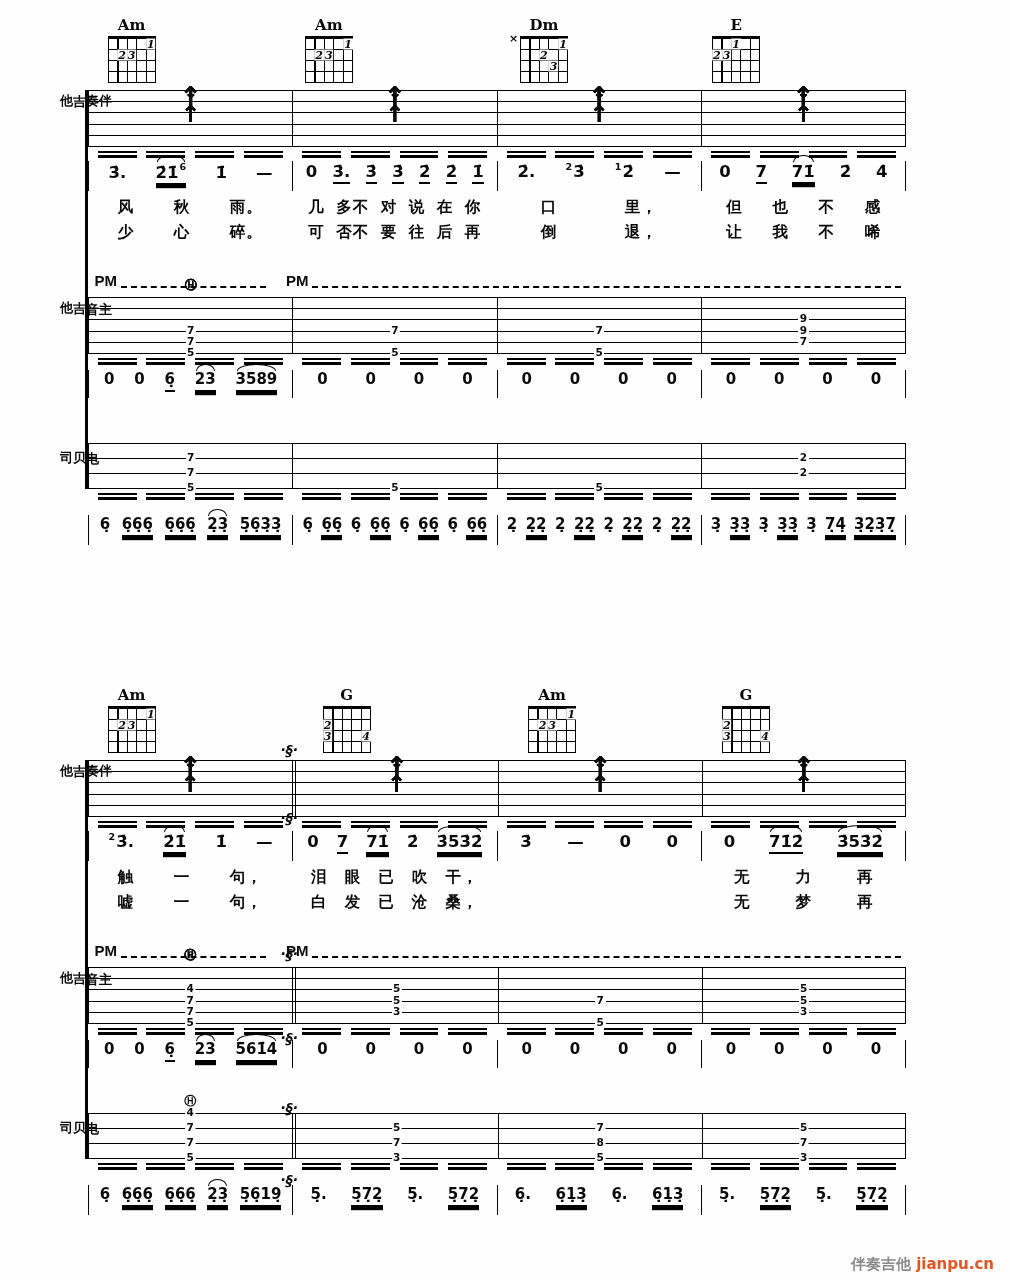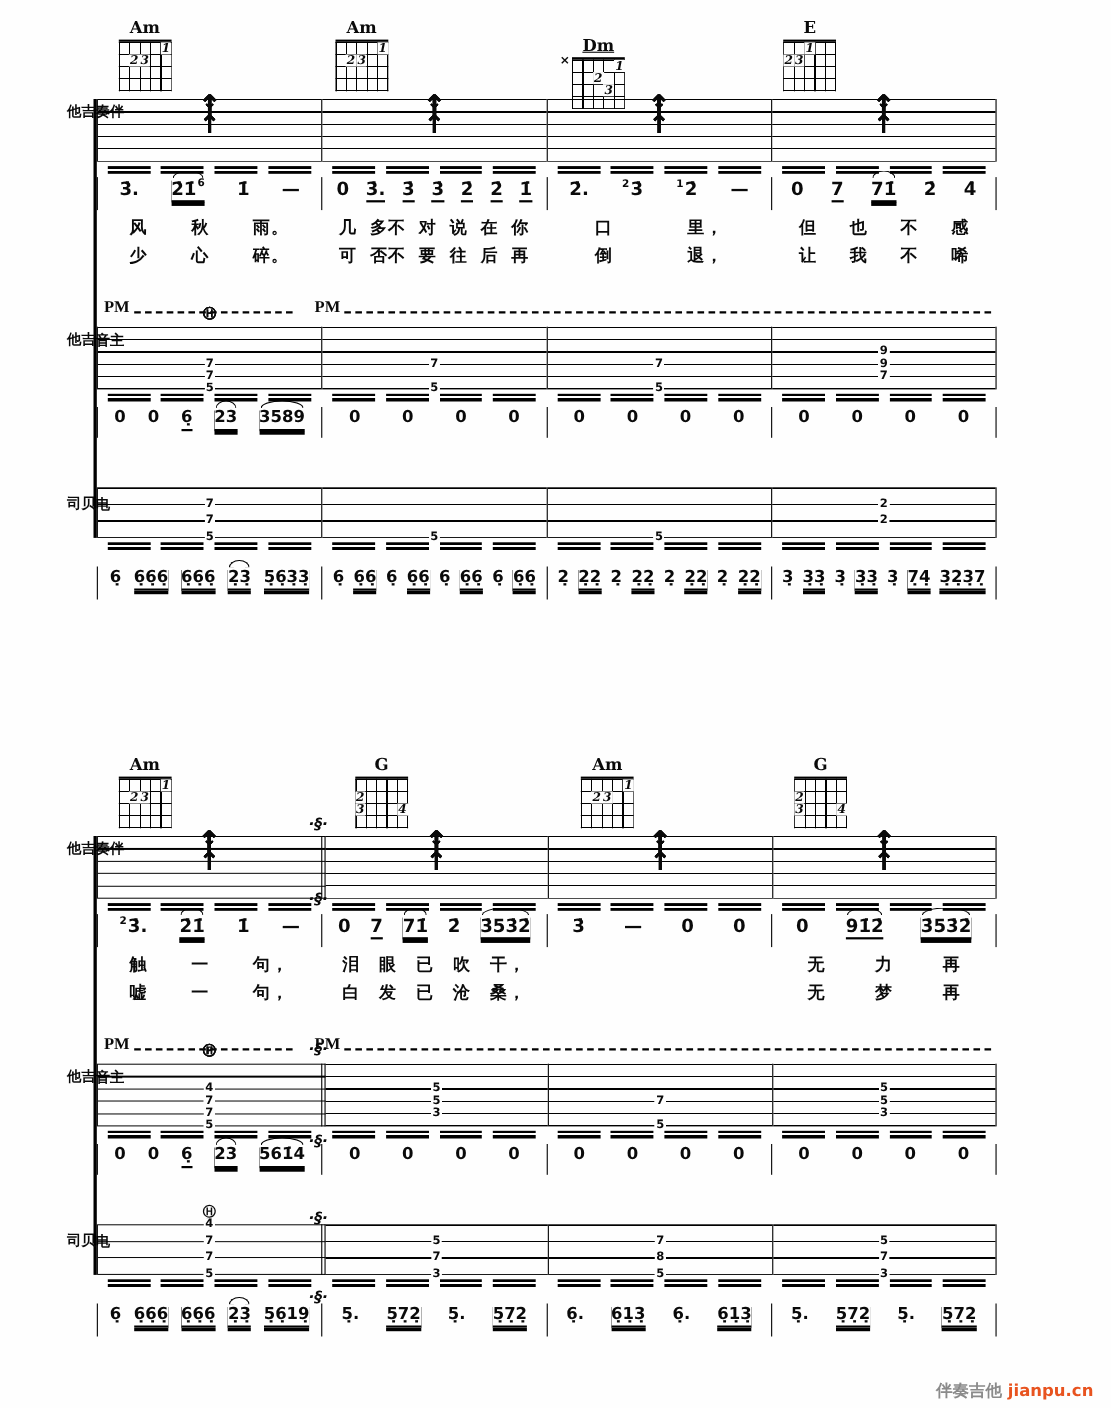--- a/index.html
+++ b/index.html
@@ -36,21 +36,21 @@
   .u1{border-bottom:2px solid #000}
   .u2{border-bottom:2px solid #000;box-shadow:0 3.2px 0 #000}
   .tie:before{content:"";position:absolute;left:1px;right:1px;top:-6.5px;height:6px;
       border:1.6px solid #000;border-bottom:none;border-radius:50% 50% 0 0/100% 100% 0 0}
   .pre{font-size:9.5px;vertical-align:7px;margin-right:1px}
   .post{font-size:9.5px;vertical-align:8px;margin-left:1px}
   
   .lyr .measure{border:none;display:flex;justify-content:space-around;padding:0 10px;
       font-size:15.5px;font-weight:600;letter-spacing:1px}
   
-  .pm{position:absolute;display:flex;align-items:center;font-family:Liberation Serif, serif;
+  .pm{position:absolute;display:flex;align-items:flex-end;font-family:Liberation Sans, sans-serif;
       font-size:15px;font-weight:bold;line-height:1}
   .pm .dash{flex:1;border-top:2.2px dashed #000;margin:7px 0 0 4px}
   
   .chord{position:absolute;width:58px;text-align:center}
   .cname{font-family:"DejaVu Serif",serif;font-size:15px;font-weight:bold;line-height:1}
   .cgrid{position:relative;width:48px;height:45px;margin:3px auto 0;border-top:2px solid #000;
       background:repeating-linear-gradient(to right,#000 0 1.1px,transparent 1.1px 9.45px),
                  repeating-linear-gradient(to bottom,#000 0 1.1px,transparent 1.1px 11px)}
   .cdot{position:absolute;transform:translate(-50%,-50%);font:italic bold 11px "DejaVu Serif",serif;
       background:#fefefe;padding:0 1px;line-height:1}
@@ -78,21 +78,21 @@
           </div>
         </div>
         <div class="chord" style="left: 299.77px; top: 3px;">
           <div class="cname">Am</div>
           <div class="cgrid">
             <span class="cdot" style="left: 90%; top: 12.5%;">1</span>
             <span class="cdot" style="left: 30%; top: 37.5%;">2</span>
             <span class="cdot" style="left: 50%; top: 37.5%;">3</span>
           </div>
         </div>
-        <div class="chord" style="left: 514.904px; top: 19px; text-decoration: underline;">
+        <div class="chord" style="left: 514.904px; top: 3px;">
           <div class="cname">Dm</div>
           <div class="cgrid">
             <span class="cmute">×</span>
             <span class="cdot" style="left: 90%; top: 12.5%;">1</span>
             <span class="cdot" style="left: 50%; top: 37.5%;">2</span>
             <span class="cdot" style="left: 70%; top: 62.5%;">3</span>
           </div>
         </div>
         <div class="chord" style="left: 707.134px; top: 3px;">
           <div class="cname">E</div>
@@ -1015,21 +1015,21 @@
             <span class="tk u2 tie">3̇53̇2̇</span>
           </div>
           <div class="measure">
             <span class="tk">3̇</span>
             <span class="tk">—</span>
             <span class="tk">0</span>
             <span class="tk">0</span>
           </div>
           <div class="measure">
             <span class="tk">0</span>
-            <span class="tk u1 tie">91̇2̇</span>
+            <span class="tk u1 tie">71̇2̇</span>
             <span class="tk u2 tie">3̇53̇2̇</span>
           </div>
         </div>
         <div class="row lyr" style="top: 182px; height: 22px;">
           <div class="measure first">
             <span>触</span>
             <span>一</span>
             <span>句，</span>
           </div>
           <div class="measure">

